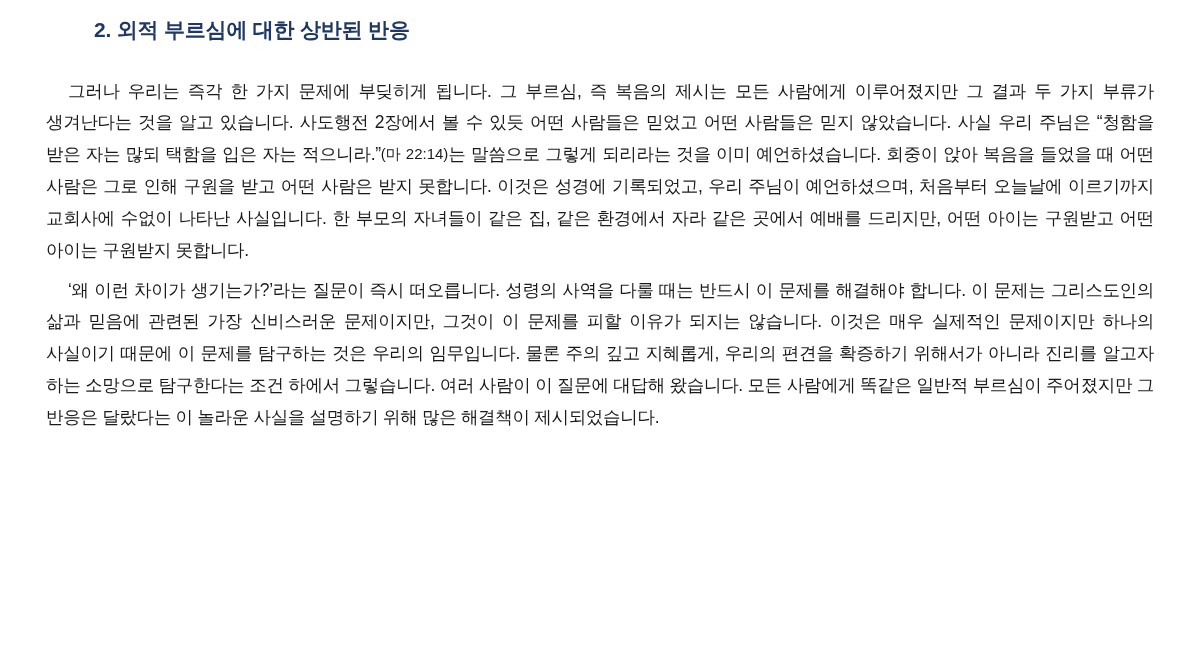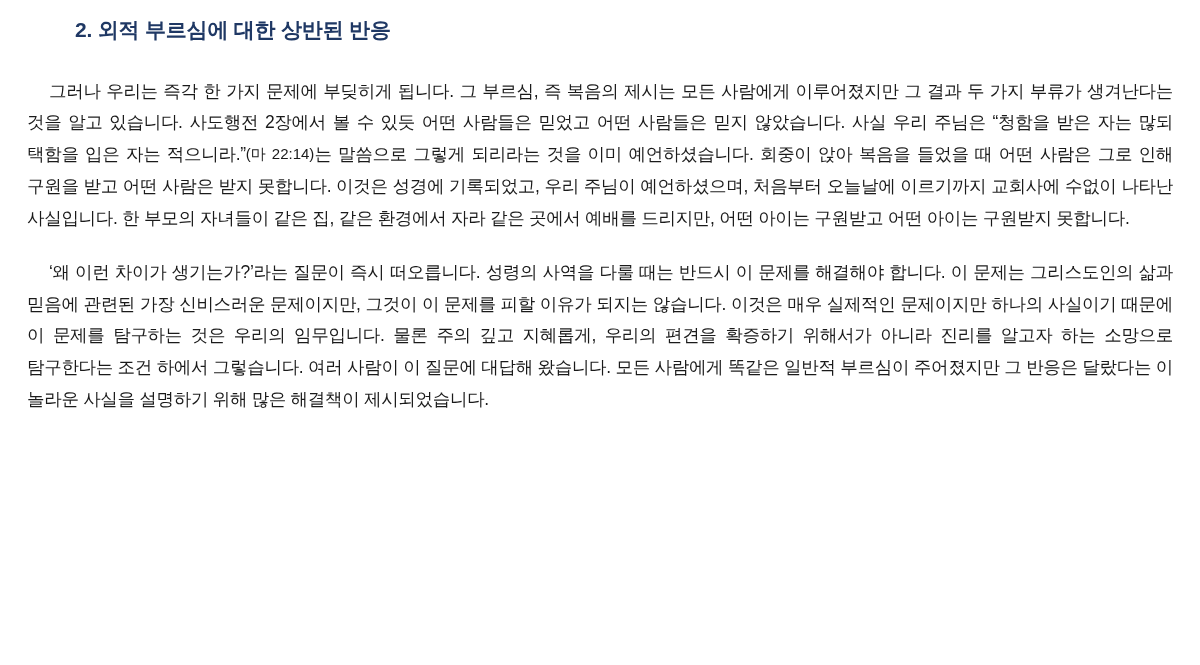--- a/index.html
+++ b/index.html
@@ -12,21 +12,21 @@
     background: #ffffff;
     font-family: "Liberation Sans", sans-serif;
     color: #1a1a1a;
     overflow: hidden;
   }
   .page {
     position: relative;
     width: 1200px;
     height: 665px;
     box-sizing: border-box;
-    padding: 0 23px;
+    padding: 0 42px;
   }
   .section-heading {
     margin: 0;
     padding: 14px 0 0 52px;
     font-size: 21px;
     font-weight: bold;
     color: #1f3864;
     letter-spacing: -0.2px;
     line-height: 1.5;
   }
@@ -41,21 +41,21 @@
     color: #1a1a1a;
     text-align: justify;
     text-justify: inter-character;
     word-break: keep-all;
     letter-spacing: -0.3px;
   }
   p.para.first {
     margin-top: 30px;
   }
   p.para.second {
-    margin-top: 22px;
+    margin-top: 8px;
   }
   .indent {
     display: inline-block;
     width: 22px;
   }
   .ref {
     font-size: 15px;
     color: #1a1a1a;
     vertical-align: 1px;
     letter-spacing: 0;

